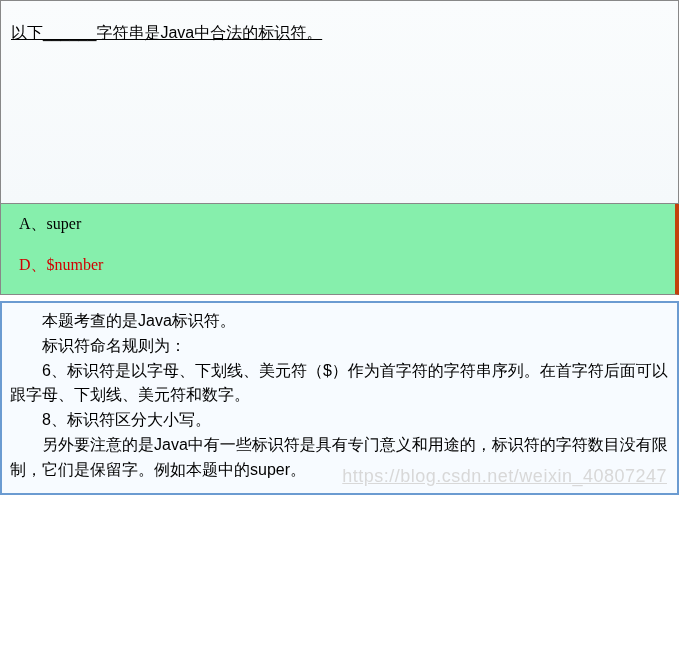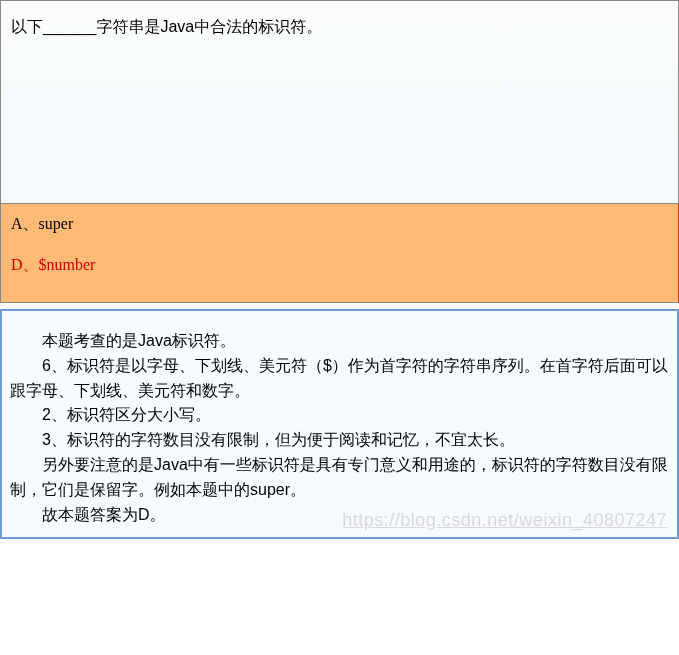--- a/index.html
+++ b/index.html
@@ -9,49 +9,50 @@
     }
     body {
       font-family: "Microsoft YaHei", "SimSun", sans-serif;
       font-size: 16px;
       background: #ffffff;
       width: 679px;
     }
     .question-panel {
       border: 1px solid #888;
       background: linear-gradient(to bottom, #fafcfd, #f5f9fb);
-      padding: 14px 10px;
+      padding: 20px 10px;
       min-height: 204px;
+      text-decoration: underline;
     }
     .question-text {
       color: #000;
       line-height: 1.5;
     }
     .options-panel {
       border-left: 1px solid #888;
-      border-right: 1px solid #c2410c;
+      border-right: 4px solid #c2410c;
       border-bottom: 1px solid #888;
-      background: #fdba74;
-      padding: 10px 10px 18px 10px;
+      background: #86efac;
+      padding: 10px 10px 18px 18px;
     }
     .option-item {
       color: #000;
       margin-bottom: 20px;
       font-family: "SimSun", serif;
     }
     .option-item:last-child {
-      margin-bottom: 8px;
+      margin-bottom: 0;
     }
     .option-correct {
       color: #d00000;
     }
     .explanation-panel {
       border: 2px solid #6b9bd1;
       background: #f7fbff;
-      padding: 18px 8px 10px 8px;
+      padding: 6px 8px 10px 8px;
       margin-top: 6px;
       position: relative;
     }
     .explanation-line {
       color: #000;
       line-height: 1.55;
       text-indent: 2em;
     }
     .watermark {
       position: absolute;
@@ -71,19 +72,18 @@
   <div class="question-text">以下______字符串是Java中合法的标识符。</div>
 </div>
 
 <div class="options-panel">
   <div class="option-item">A、super</div>
   <div class="option-item option-correct">D、$number</div>
 </div>
 
 <div class="explanation-panel">
   <div class="explanation-line">本题考查的是Java标识符。</div>
+  <div class="explanation-line">标识符命名规则为：</div>
   <div class="explanation-line">6、标识符是以字母、下划线、美元符（$）作为首字符的字符串序列。在首字符后面可以跟字母、下划线、美元符和数字。</div>
-  <div class="explanation-line">2、标识符区分大小写。</div>
-  <div class="explanation-line">3、标识符的字符数目没有限制，但为便于阅读和记忆，不宜太长。</div>
+  <div class="explanation-line">8、标识符区分大小写。</div>
   <div class="explanation-line">另外要注意的是Java中有一些标识符是具有专门意义和用途的，标识符的字符数目没有限制，它们是保留字。例如本题中的super。</div>
-  <div class="explanation-line">故本题答案为D。</div>
   <div class="watermark">https://blog.csdn.net/weixin_40807247</div>
 </div>
 
 </body></html>

